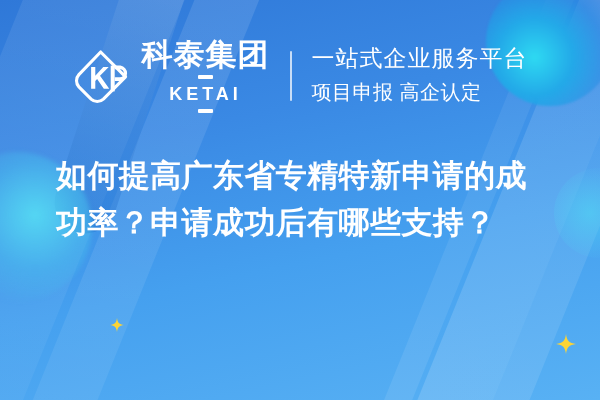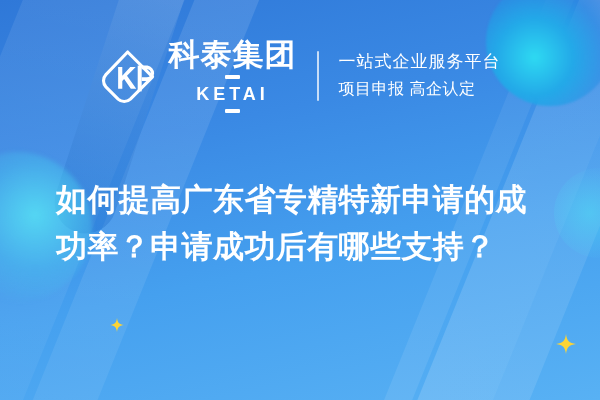--- a/index.html
+++ b/index.html
@@ -193,40 +193,40 @@
     border-radius: 1px;
   }
 
   .slogan {
     display: flex;
     flex-direction: column;
     justify-content: center;
   }
 
   .slogan-main {
-    font-size: 17px;
+    font-size: 23px;
     color: #ffffff;
     letter-spacing: 1px;
     line-height: 1.12;
     white-space: nowrap;
   }
 
   .slogan-sub {
-    font-size: 16px;
+    font-size: 20px;
     color: #ffffff;
     letter-spacing: 0.5px;
     margin-top: 7px;
     white-space: nowrap;
   }
 
   
   .title {
     position: absolute;
     left: 56px;
-    top: 176px;
+    top: 152px;
     width: 500px;
     font-size: 31px;
     font-weight: bold;
     color: #ffffff;
     line-height: 1.52;
     letter-spacing: 0.4px;
   }
 </style>
 </head>
 <body>

